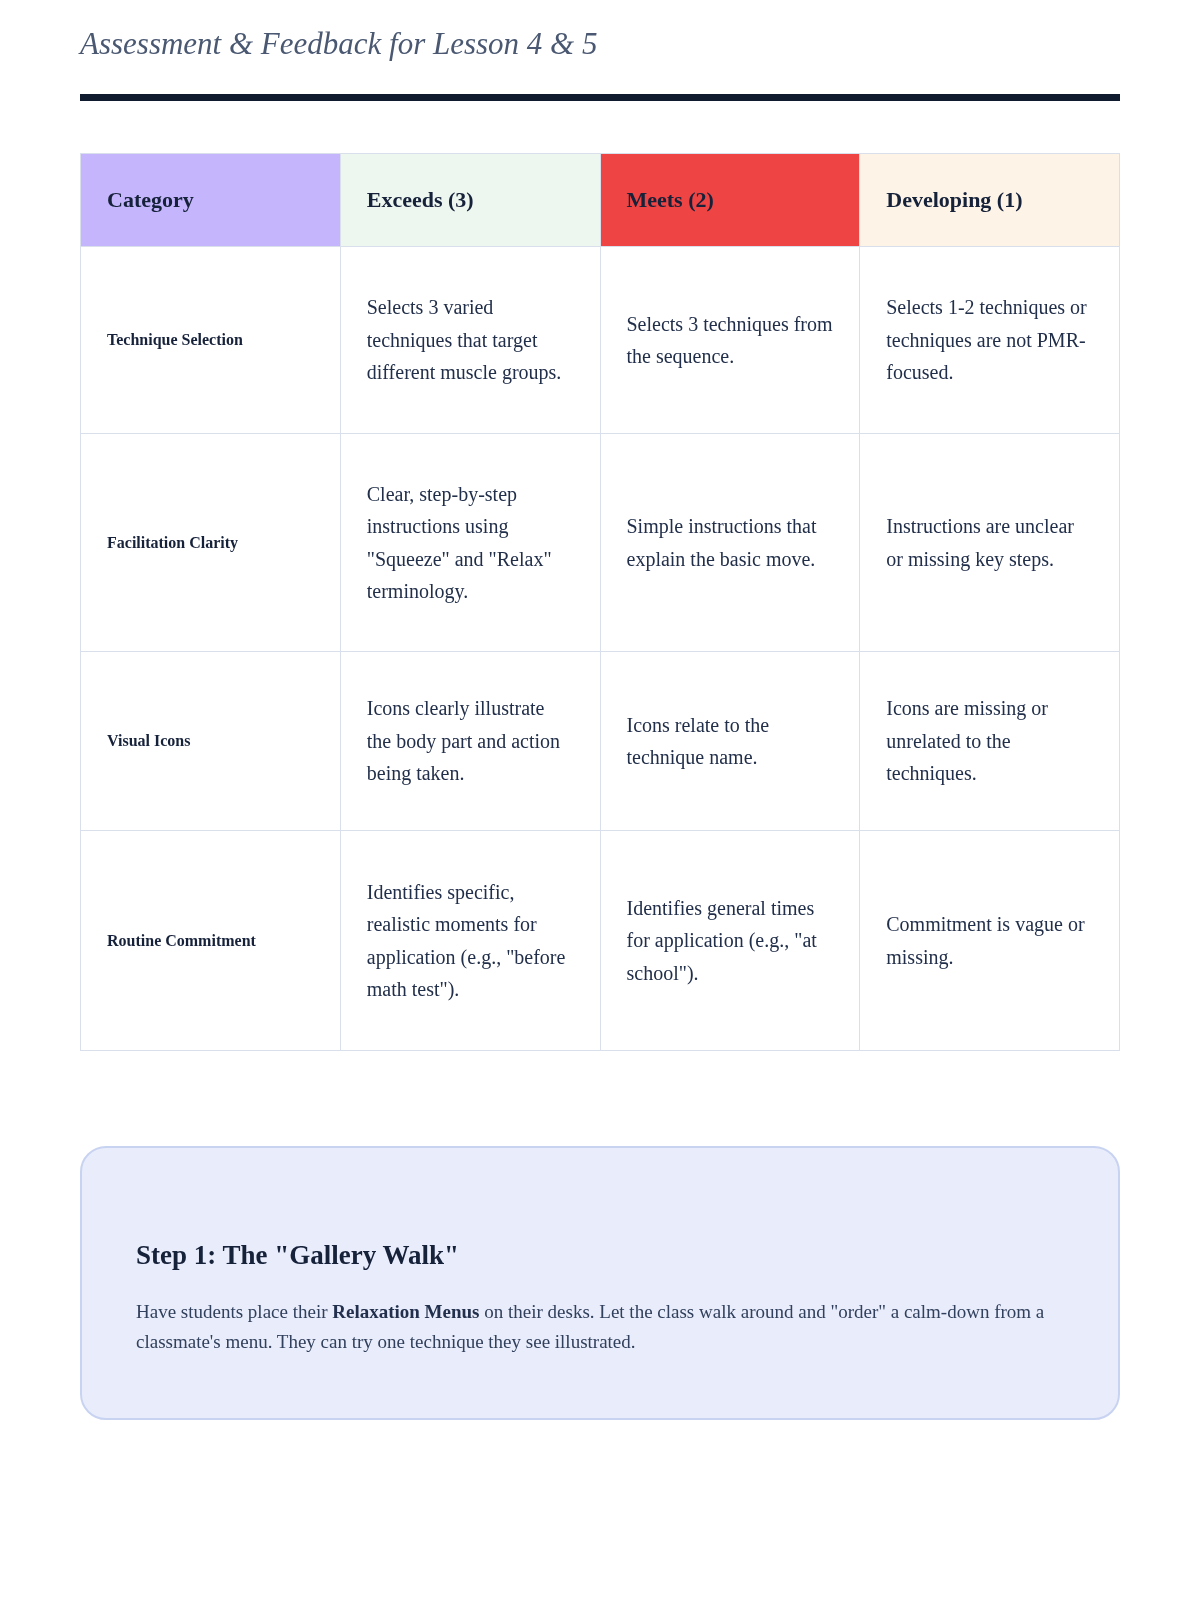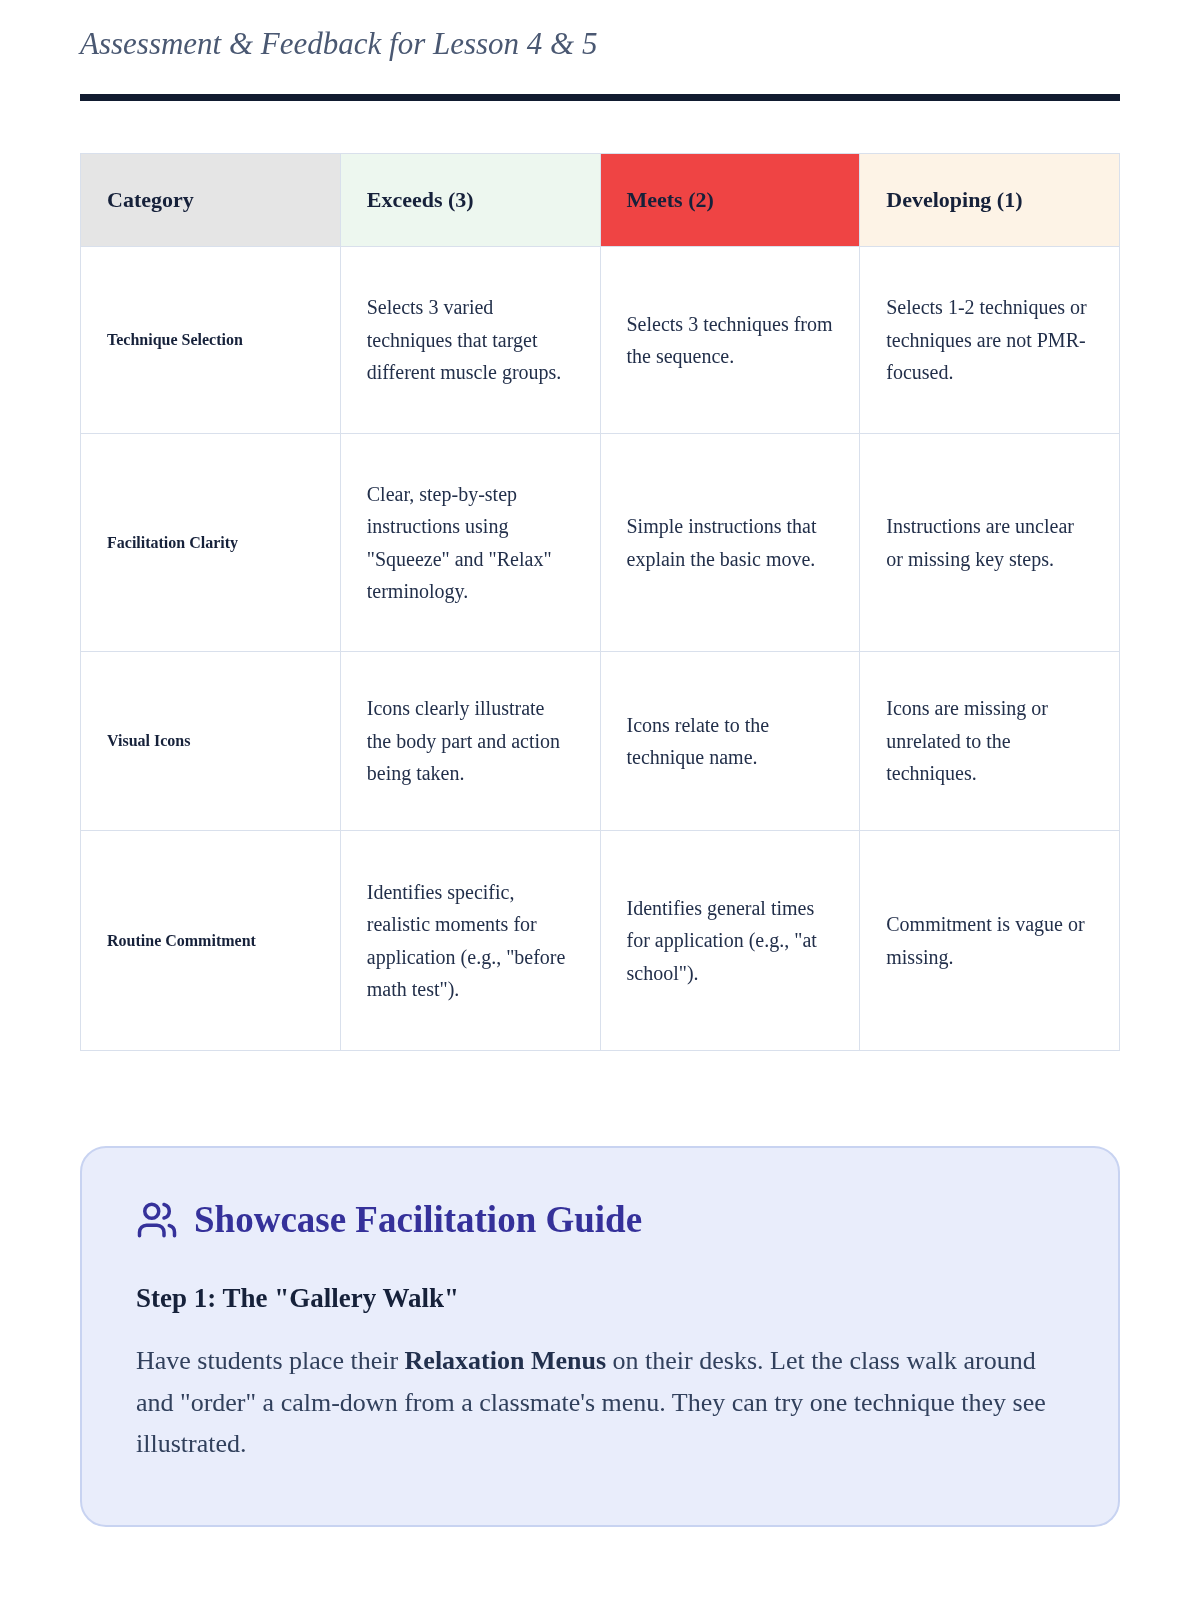--- a/index.html
+++ b/index.html
@@ -51,21 +51,21 @@
     vertical-align: middle;
     text-align: left;
     box-sizing: border-box;
   }
   table.rubric th {
     padding: 33px 26px;
     font-size: 22px;
     font-weight: 700;
     color: #16213a;
   }
-  th.h-category   { background: #e5e5e5; }
+  th.h-category   { background: #c4b5fd; }
   th.h-exceeds    { background: #edf7ef; }
   th.h-meets      { background: #ef4444; }
   th.h-developing { background: #fdf3e6; }
   table.rubric td {
     padding: 26px 26px;
     font-size: 20px;
     line-height: 1.62;
     color: #222f4a;
     background: #ffffff;
   }
@@ -104,21 +104,21 @@
   }
   .guide-title .gicon svg { width: 100%; height: 100%; }
   .step-heading {
     margin: 42px 0 0 0;
     font-size: 27px;
     font-weight: 700;
     color: #16213a;
   }
   .step-body {
     margin: 26px 0 0 0;
-    font-size: 26px;
+    font-size: 19px;
     line-height: 1.6;
     color: #31405c;
   }
   .step-body strong { color: #22304d; }
 </style>
 </head>
 <body>
 
 <div class="page">
 
@@ -156,28 +156,17 @@
       <tr class="row-4">
         <td class="cat">Routine Commitment</td>
         <td>Identifies specific, realistic moments for application (e.g., "before math test").</td>
         <td>Identifies general times for application (e.g., "at school").</td>
         <td>Commitment is vague or missing.</td>
       </tr>
     </tbody>
   </table>
 
   <section class="guide-panel">
-    <h2 class="guide-title">
-      <span class="gicon">
-        <svg viewBox="0 0 24 24" fill="none" stroke="#35319a" stroke-width="2" stroke-linecap="round" stroke-linejoin="round">
-          <path d="M16 21v-2a4 4 0 0 0-4-4H6a4 4 0 0 0-4 4v2"></path>
-          <circle cx="9" cy="7" r="4"></circle>
-          <path d="M22 21v-2a4 4 0 0 0-3-3.87"></path>
-          <path d="M16 3.13a4 4 0 0 1 0 7.75"></path>
-        </svg>
-      </span>
-      <span>Showcase Facilitation Guide</span>
-    </h2>
     <h3 class="step-heading">Step 1: The "Gallery Walk"</h3>
     <p class="step-body"><span>Have students place their </span><strong>Relaxation Menus</strong><span> on their desks. Let the class walk around and "order" a calm-down from a classmate's menu. They can try one technique they see illustrated.</span></p>
   </section>
 
 </div>
 
 </body></html>

